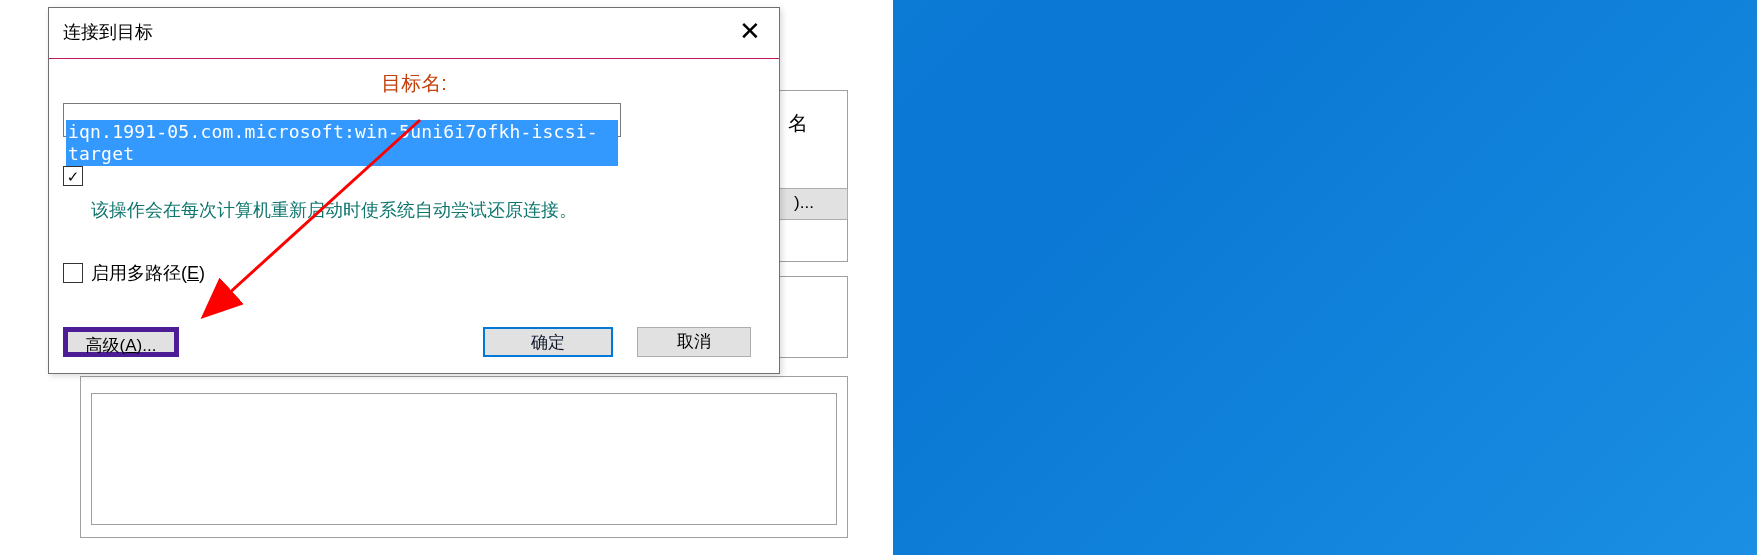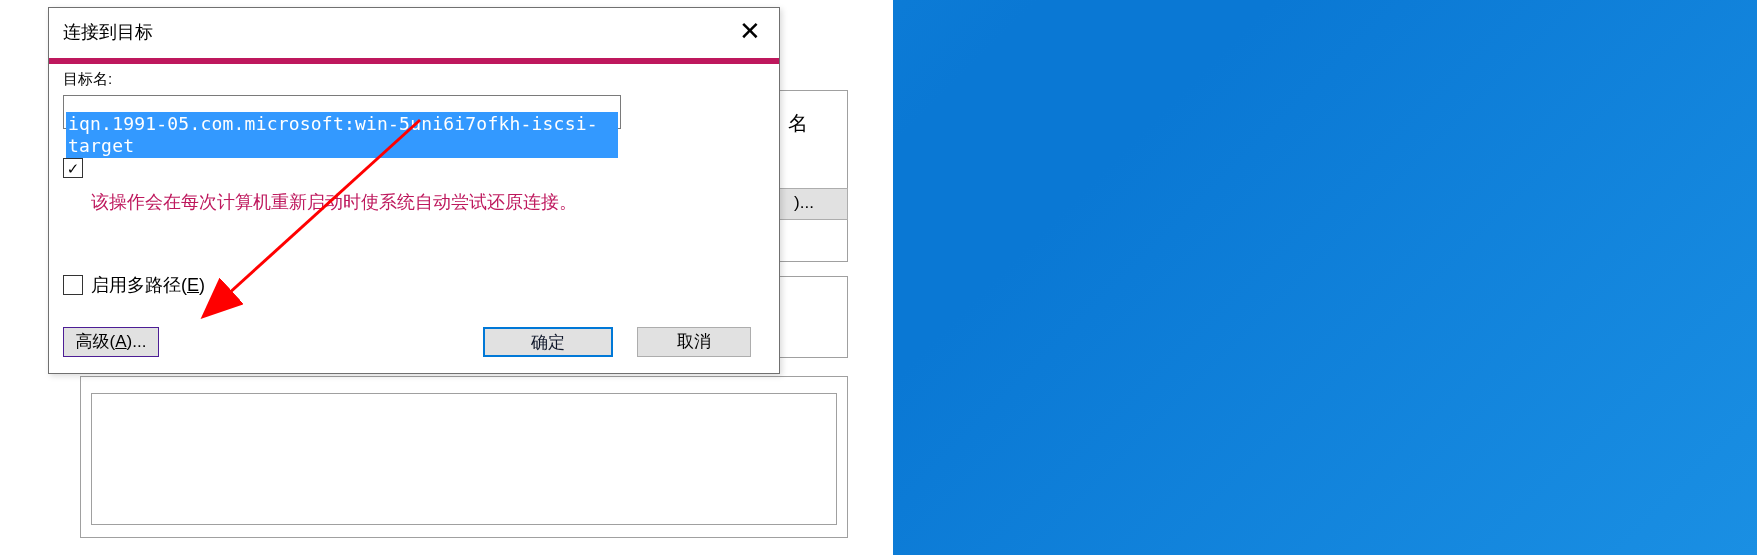--- a/index.html
+++ b/index.html
@@ -85,21 +85,21 @@
     top: 7px;
     width: 730px;
     height: 365px;
     background: #ffffff;
     border: 1px solid #707070;
     box-shadow: 2px 2px 6px rgba(0,0,0,0.15);
   }
   .dialog .titlebar {
     position: relative;
     height: 50px;
-    border-bottom: 6px solid #be185d;
+    border-bottom: 1px solid #be185d;
   }
   .dialog .titlebar .title {
     position: absolute;
     left: 14px;
     top: 12px;
     font-size: 18px;
     color: #000;
   }
   .dialog .titlebar .close {
     position: absolute;
@@ -118,22 +118,23 @@
 
   .dialog .body {
     position: absolute;
     left: 14px;
     top: 62px;
     right: 14px;
     bottom: 10px;
   }
 
   .label {
-    font-size: 15px;
-    color: #000000;
+    font-size: 20px;
+    color: #c2410c;
+    text-align: center;
   }
 
   .target-input {
     margin-top: 6px;
     width: 558px;
     height: 26px;
     border: 1px solid #7a7a7a;
     padding: 16px 2px;
     box-sizing: border-box;
   }
@@ -170,25 +171,25 @@
   }
   .check-row .txt {
     font-size: 18px;
     color: #000;
     line-height: 26px;
   }
   .check-desc {
     margin-left: 28px;
     margin-top: 12px;
     font-size: 18px;
-    color: #be185d;
+    color: #0f766e;
   }
 
   .check-row2 {
-    margin-top: 58px;
+    margin-top: 38px;
   }
 
   .buttons-row {
     position: absolute;
     left: 0;
     bottom: 6px;
     width: 100%;
   }
   .btn {
     display: inline-block;
@@ -196,23 +197,23 @@
     line-height: 28px;
     font-size: 17px;
     text-align: center;
     box-sizing: border-box;
     cursor: pointer;
   }
   .btn-adv {
     position: absolute;
     left: 0;
     bottom: 0;
-    width: 96px;
+    width: 116px;
     background: #e1e1e1;
-    border: 1px solid #4c1d95;
+    border: 5px solid #4c1d95;
     color: #000;
   }
   .btn-adv .u { text-decoration: underline; }
   .btn-ok {
     position: absolute;
     left: 420px;
     bottom: 0;
     width: 130px;
     background: #e1e1e1;
     border: 2px solid #0078d7;

